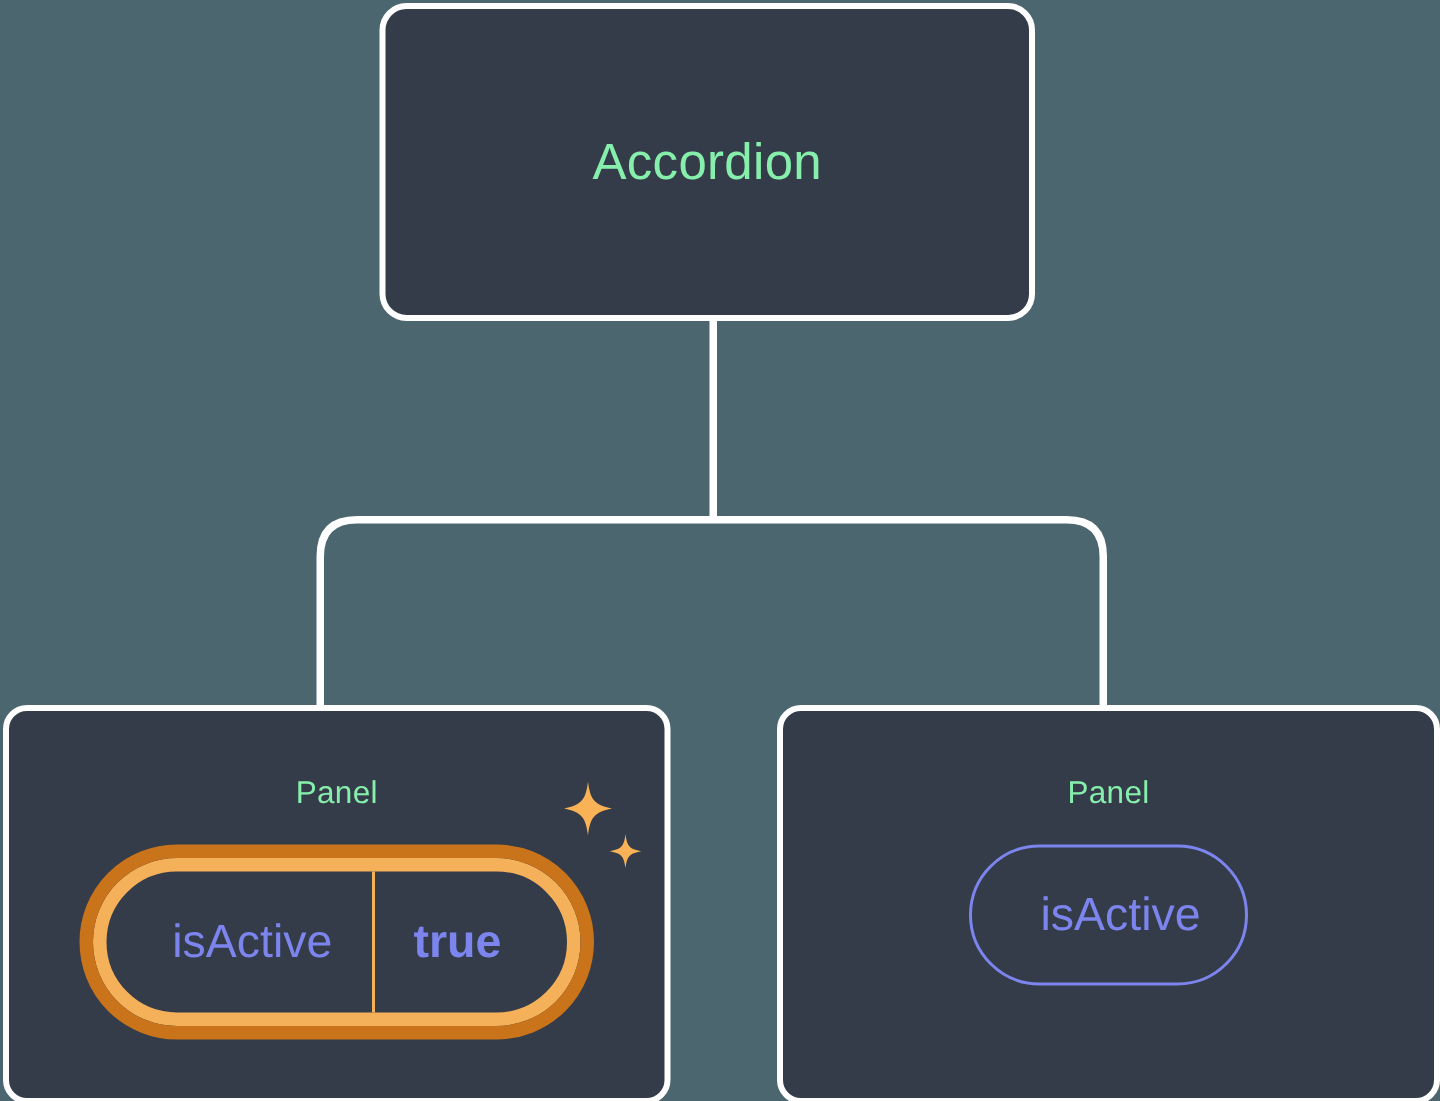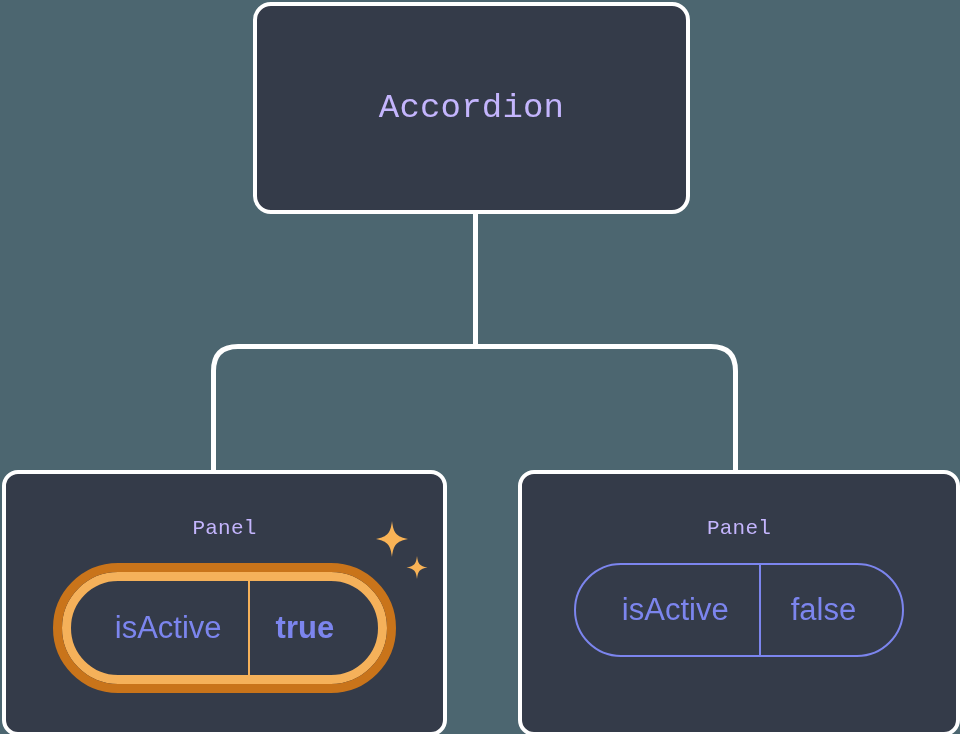--- a/index.html
+++ b/index.html
@@ -42,27 +42,26 @@
     align-items: center;
   }
   .node-root {
     left: 253px;
     top: 2px;
     width: 437px;
     height: 212px;
     justify-content: center;
   }
   .node-title {
-    color: #c4b5fd;
+    color: #86efac;
     font-size: 34px;
     font-weight: 400;
     letter-spacing: 0.2px;
     line-height: 1;
     white-space: nowrap;
-    font-family: Liberation Mono, monospace;
   }
   .node-panel {
     top: 470px;
     height: 266px;
     padding-top: 44px;
     border-radius: 16px;
   }
   .node-panel .node-title {
     font-size: 21px;
   }
@@ -170,18 +169,17 @@
       </svg>
     </div>
   </div>
 
   <div class="node node-panel panel-right">
     <div class="node-title">Panel</div>
 
     <div class="pill-wrap">
       <div class="pill">
         <div class="pill-cell pill-key">isActive</div>
-        <div class="pill-cell pill-val">false</div>
       </div>
     </div>
   </div>
 
 </div>
 
 </body></html>

